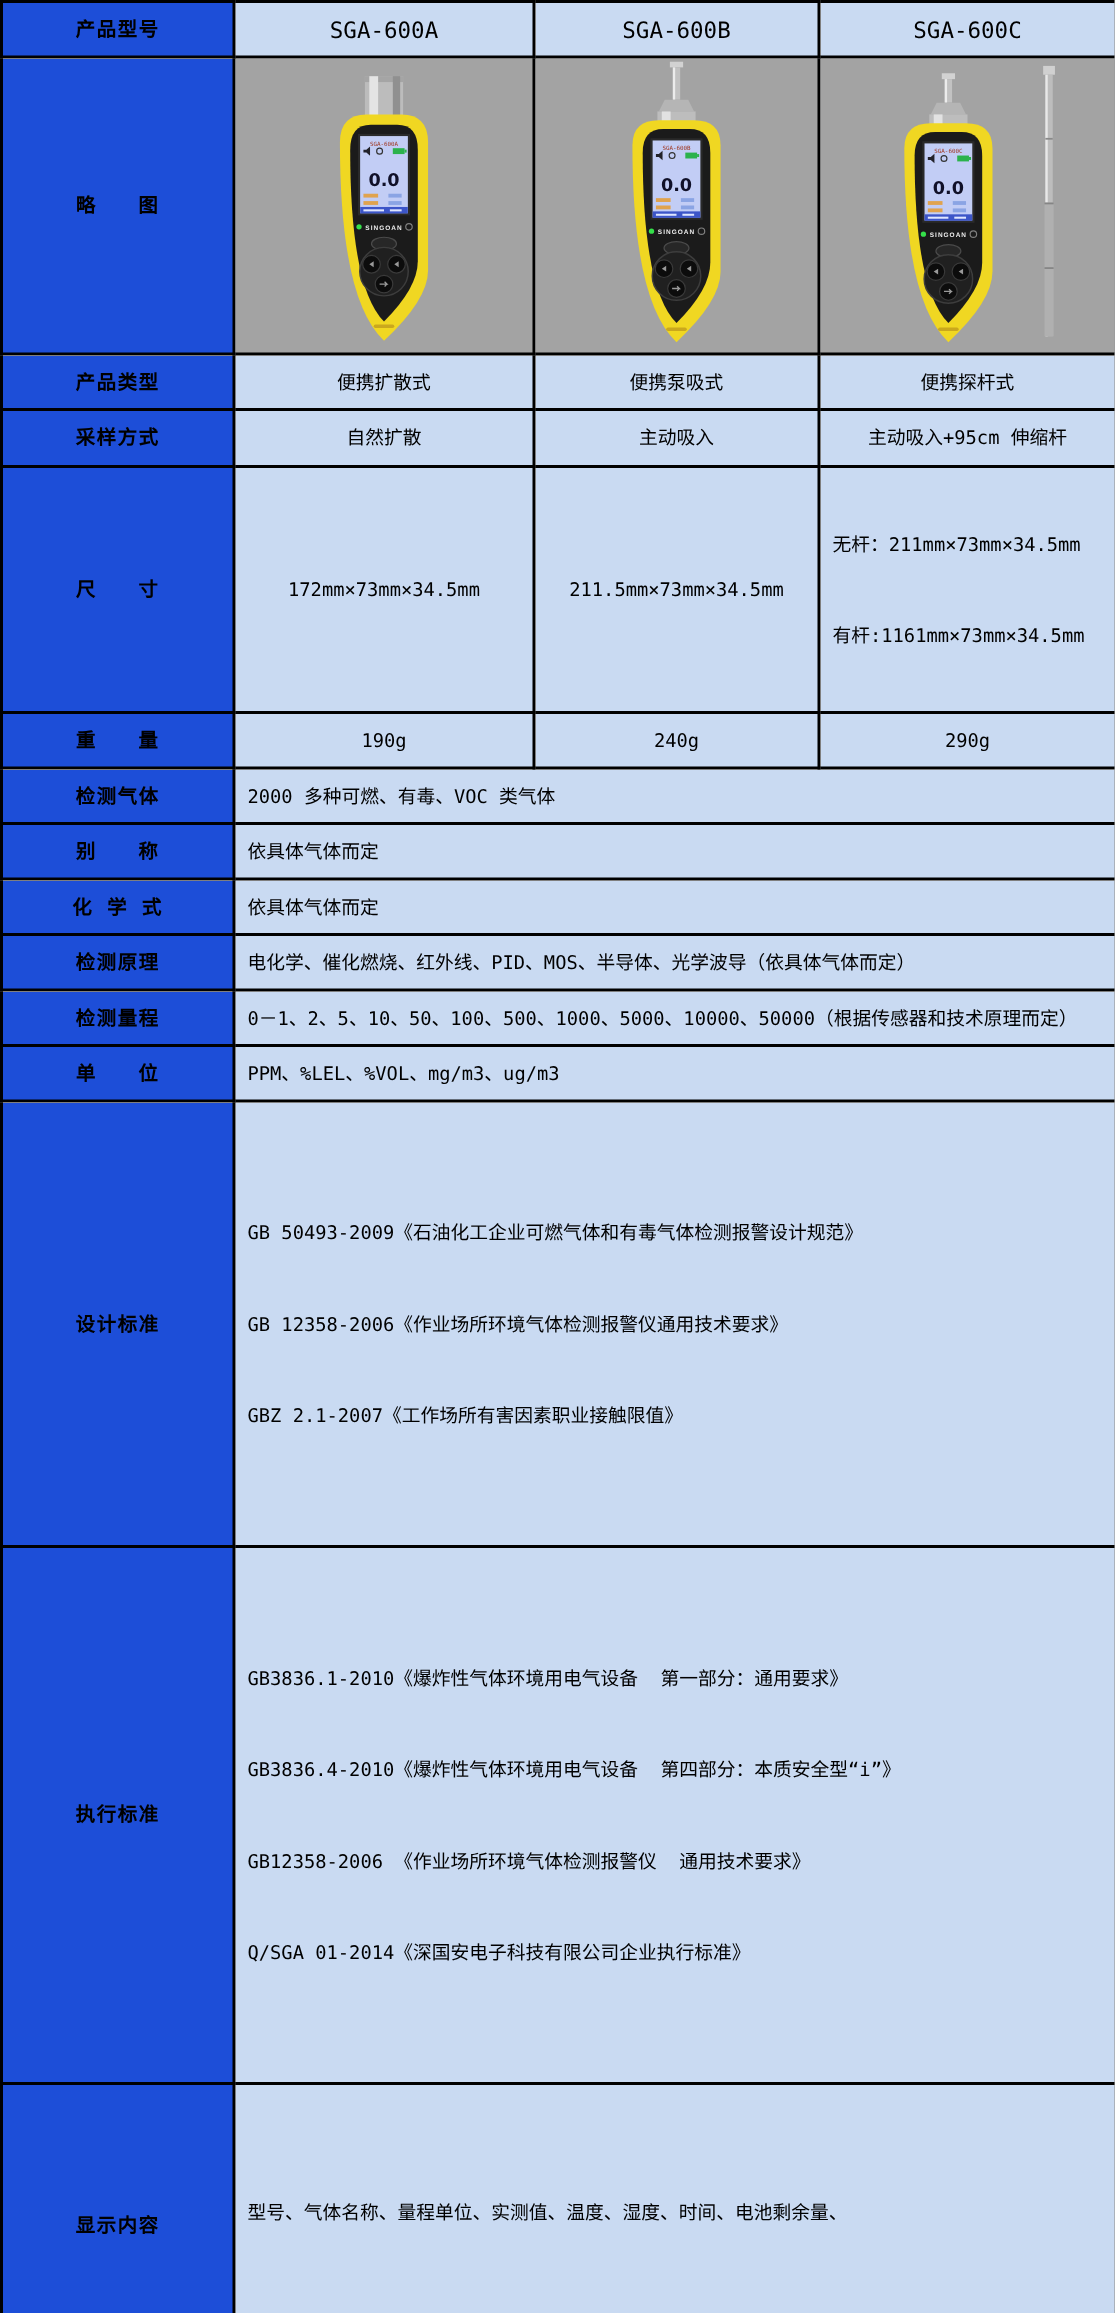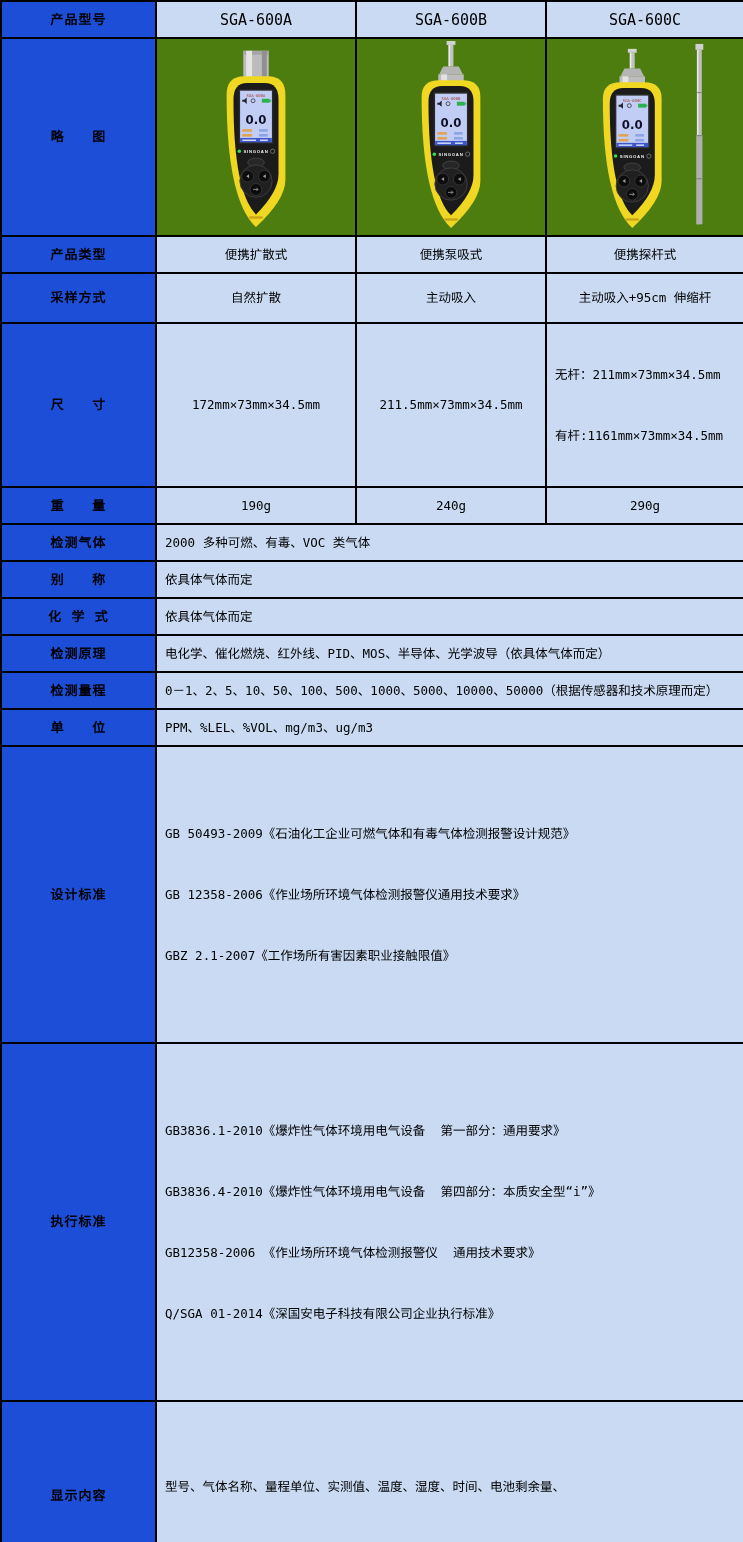--- a/index.html
+++ b/index.html
@@ -1,35 +1,35 @@
 <!DOCTYPE html>
 <html lang="zh-CN"><head>
 <meta charset="utf-8">
 <style>
   html,body{margin:0;padding:0;background:#fff;}
   body{width:743px;font-family:"Liberation Sans","DejaVu Sans",sans-serif;color:#000;}
   table.spec{border-collapse:collapse;width:743px;table-layout:fixed;}
   table.spec td{border:2px solid #000;vertical-align:middle;overflow:hidden;}
   
-  .rh37{height:37px}.rh38{height:50px}.rh47{height:47px}.rh56{height:56px}
+  .rh37{height:37px}.rh38{height:38px}.rh47{height:47px}.rh56{height:56px}
   .rh79{height:79px}.rh103{height:103px}.rh198{height:198px}
   
   .lbl{background:#1d4ed8;font-weight:bold;font-size:13px;text-align:center;
        white-space:pre-wrap;letter-spacing:1px;line-height:20px;}
   
   .val{background:#C9DAF2;font-size:12.5px;padding:2px 8px;white-space:pre-wrap;
        font-family:"DejaVu Sans Mono","Liberation Mono",monospace;line-height:18px;}
   .val.center{text-align:center;padding:2px 20px;}
   .val .lines div{line-height:25px;}
   .val .lines-sm div{line-height:22px;}
   
   .model{background:#C9DAF2;font-size:15px;text-align:center;
          font-family:"DejaVu Sans Mono","Liberation Mono",monospace;}
   
-  .sketch{background:#4d7c0f;text-align:center;padding:2px 0;}
+  .sketch{background:#a3a3a3;text-align:center;padding:2px 0;}
   .sketch svg{display:block;margin:0 auto;}
   
   .scr-title{font-size:4px;fill:#a03c28;font-family:"DejaVu Sans Mono",monospace;}
   .scr-reading{font-size:12px;font-weight:bold;fill:#101028;
                font-family:"DejaVu Sans",sans-serif;}
   .brand{font-size:4.4px;font-weight:bold;fill:#ededed;letter-spacing:.7px;
          font-family:"Liberation Sans",sans-serif;}
 </style>
 </head>
 <body>

